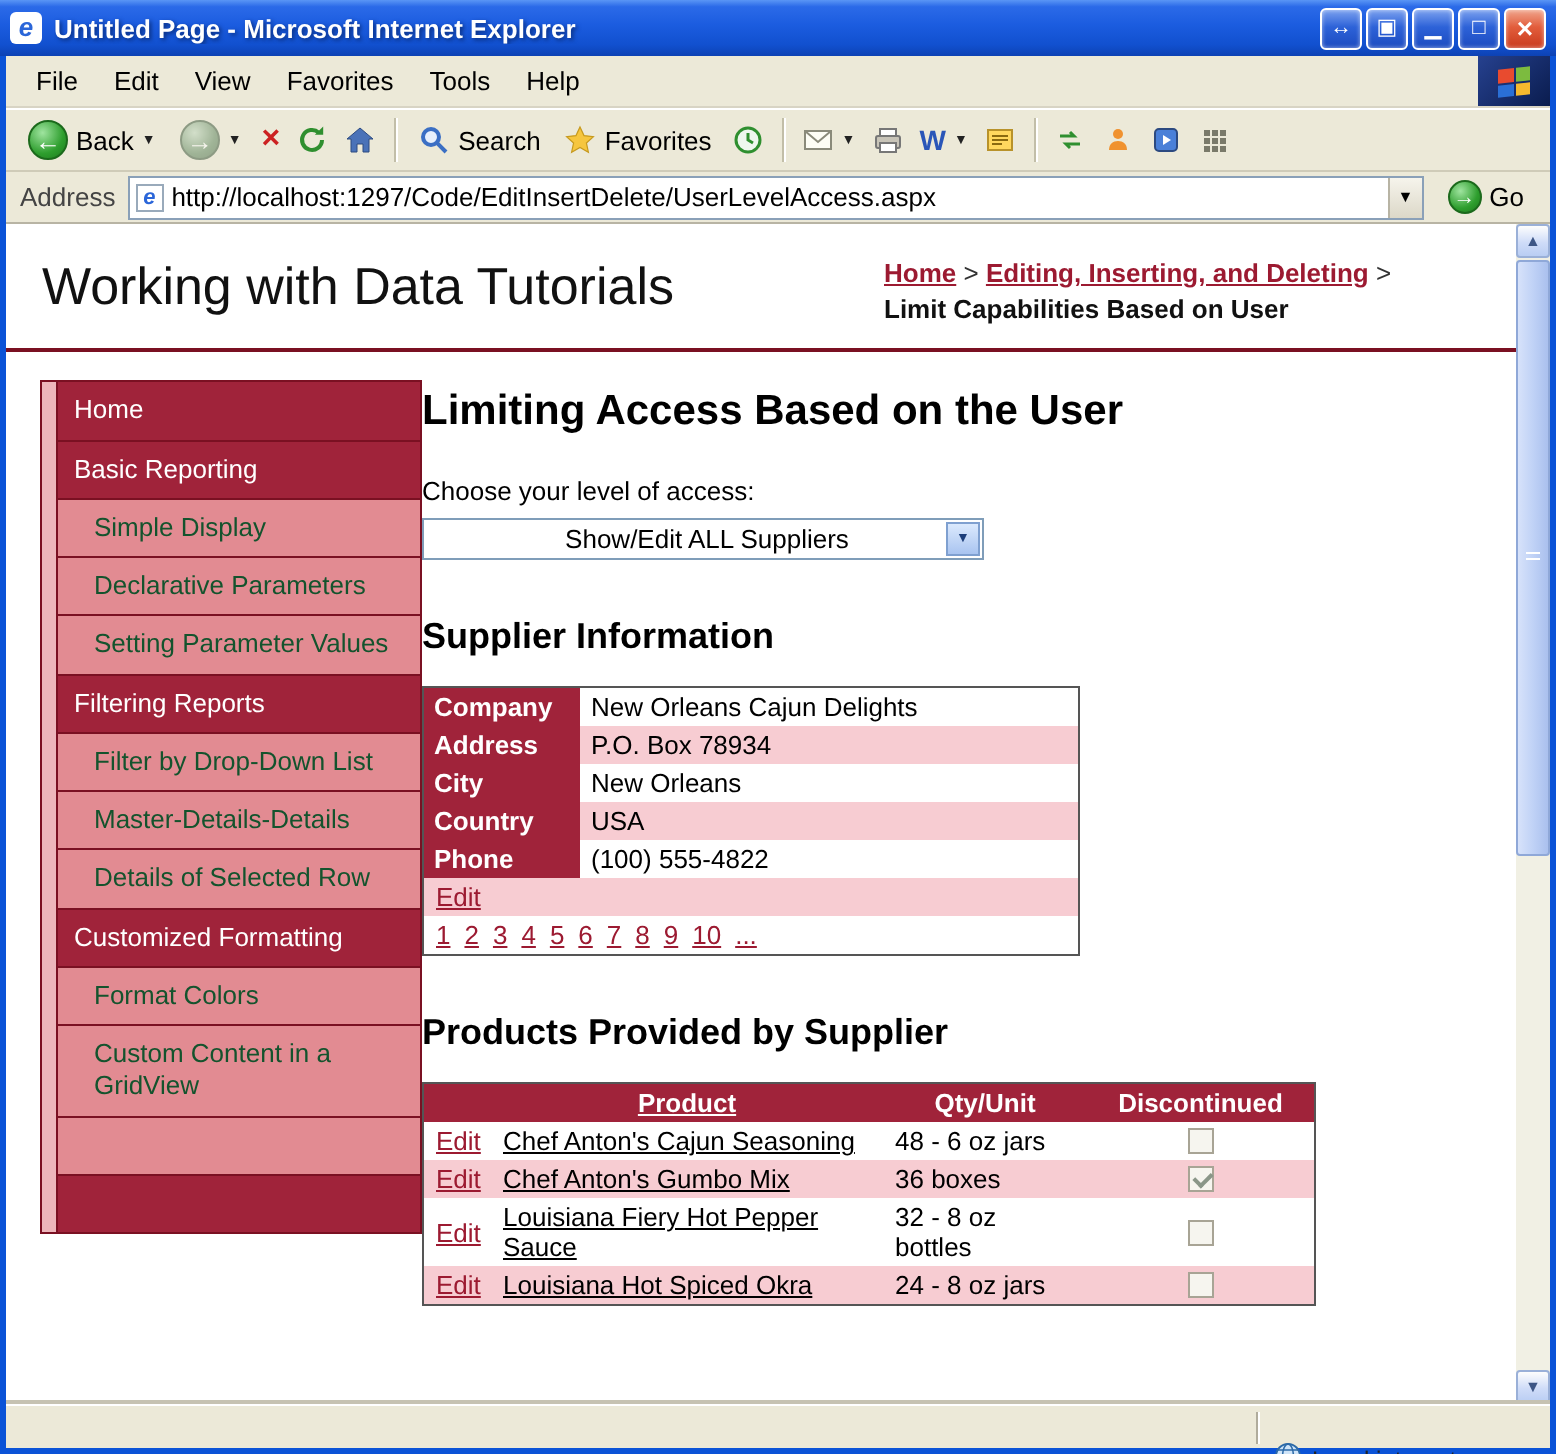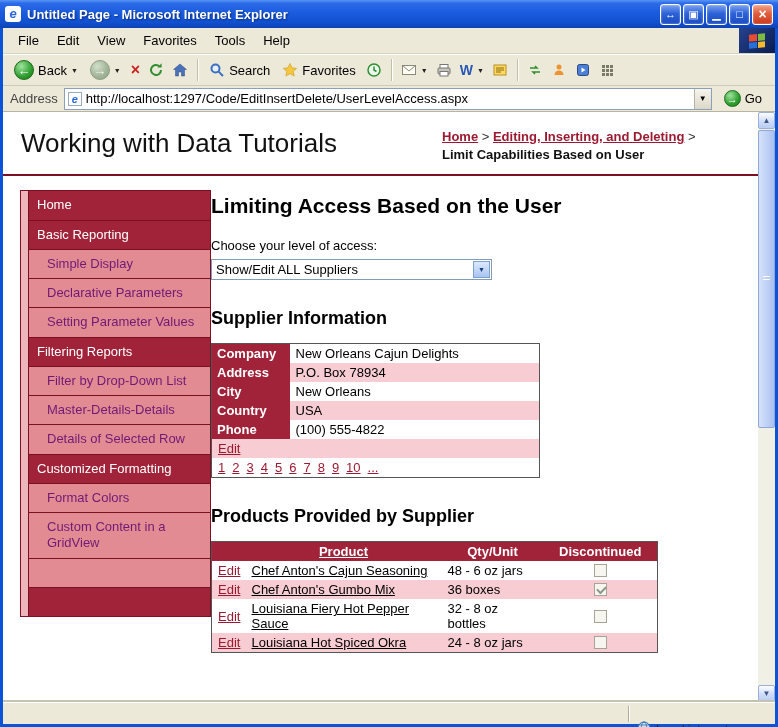--- a/index.html
+++ b/index.html
@@ -73,28 +73,28 @@
 
   .content { display:flex; align-items:flex-start; padding-top:14px; }
 
   
   .sidebar { margin-left:17px; display:flex; border:1px solid var(--dark-border,#7a1022); flex:none; }
   .sb-strip { width:8px; background:var(--sidebar-strip,#edb6bb); border-right:1px solid var(--dark-border,#7a1022); align-self:stretch; }
   .sb-items { width:181px; }
   .sb-item { font-size:13px; padding:6px 8px; border-bottom:1px solid var(--dark-border,#7a1022); line-height:1.25; cursor:pointer; }
   .sb-item:last-child { border-bottom:none; }
   .sb-item.section { background:var(--accent,#a0233a); color:#fff; }
-  .sb-item.sub { background:var(--sidebar-sub,#e28b92); color:#701a75; padding-left:18px; }
+  .sb-item.sub { background:var(--sidebar-sub,#e28b92); color:#14532d; padding-left:18px; }
 
   
   .main { width:490px; }
   .main-title { font-size:21px; font-weight:bold; margin:4px 0 20px; }
   .access-label { margin-bottom:6px; }
   .select { width:281px; height:21px; border:1px solid #7f9db9; background:#fff; display:flex; align-items:center;
-    padding-left:4px; position:relative; cursor:default; }
+    padding-left:4px; position:relative; cursor:default;justify-content:center; }
   .select-btn { position:absolute; right:1px; top:1px; bottom:1px; width:17px; display:flex; align-items:center;
     justify-content:center; font-size:7px; color:#1b3d7a; background:linear-gradient(180deg,#dbe9fd,#a9c4f0);
     border:1px solid #7fa0d0; }
   .section-head { font-size:18px; font-weight:bold; margin:28px 0 14px; }
 
   table { border-collapse:collapse; font-size:13px; }
   .sup { border:1px solid #555; width:329px; }
   .sup th.sup-label { background:var(--accent,#a0233a); color:#fff; text-align:left; font-weight:bold;
     padding:2px 5px; width:78px; }
   .sup td.sup-value { padding:2px 6px; }

